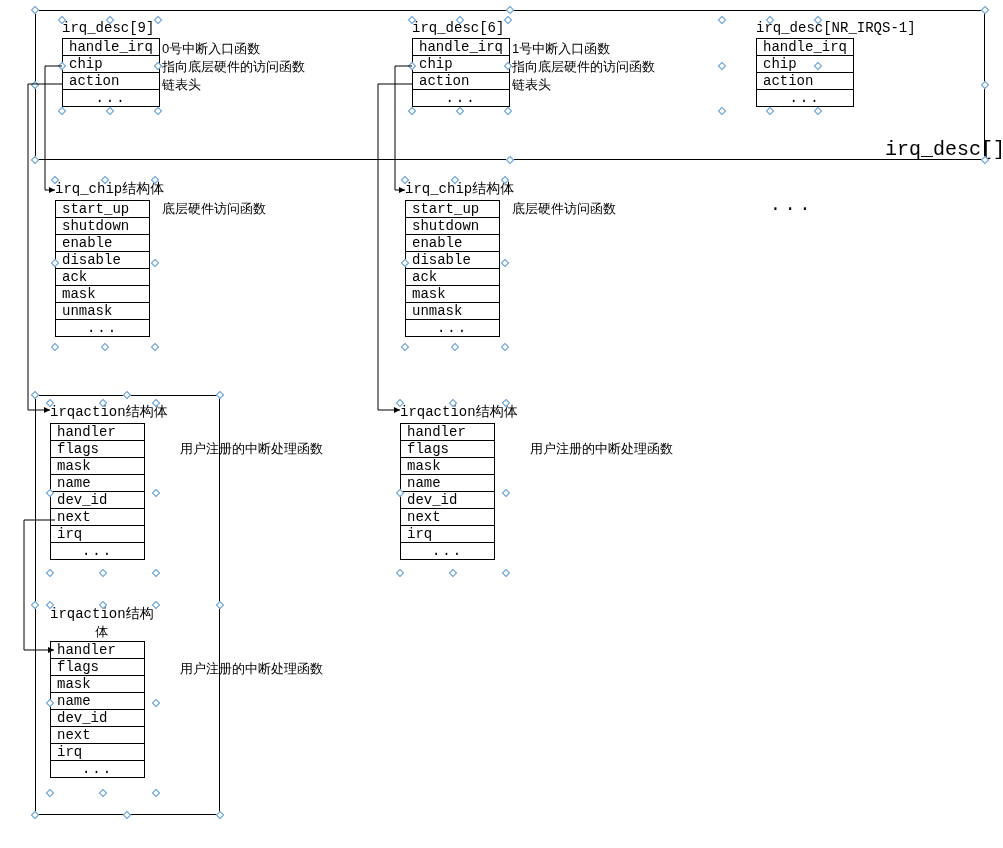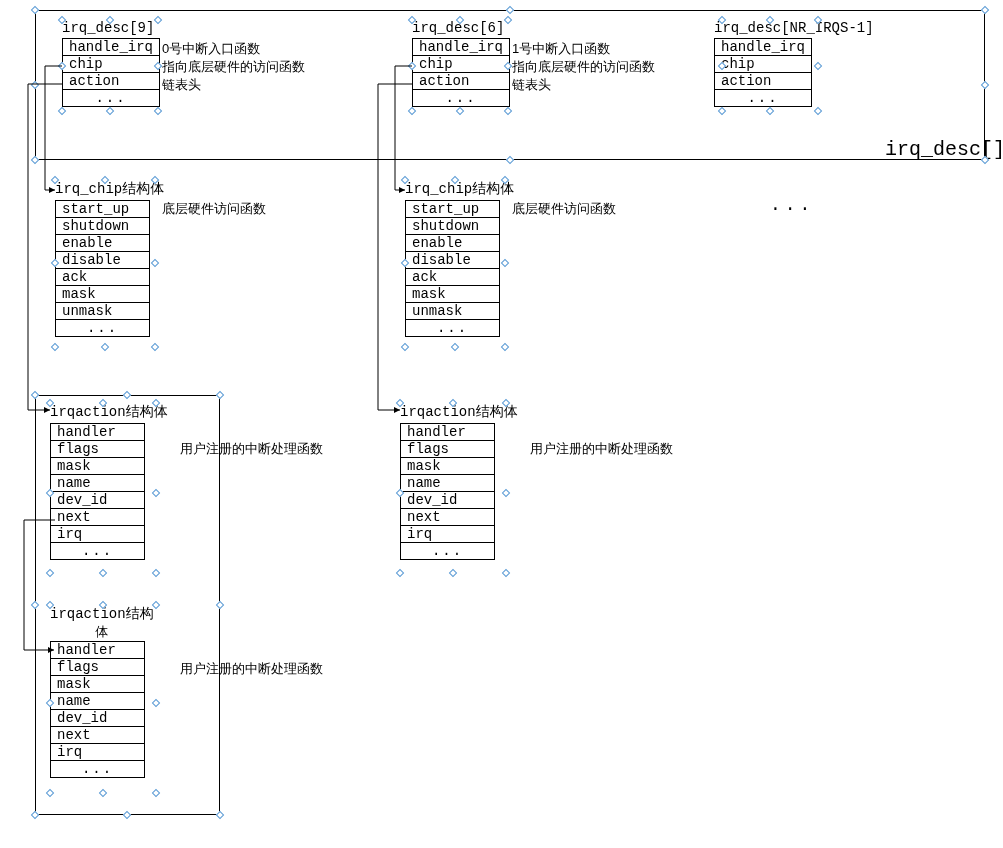--- a/index.html
+++ b/index.html
@@ -139,21 +139,21 @@
     <tr>
             <td class="dots">...</td>
           </tr>
   </tbody>
       </table>
 </div>
 <div class="annot" style="left:512px; top:40px;">1号中断入口函数</div>
 <div class="annot" style="left:512px; top:58px;">指向底层硬件的访问函数</div>
 <div class="annot" style="left:512px; top:76px;">链表头</div>
 
-<div class="struct" style="left:714px; top:20px;">
+<div class="struct" style="left:756px; top:20px;">
   <div class="struct-title">irq_desc[NR_IRQS-1]</div>
   <table class="struct-table" style="width:95px;">
     <tbody>
           <tr>
             <td>handle_irq</td>
           </tr>
     <tr>
             <td>chip</td>
           </tr>
     <tr>

